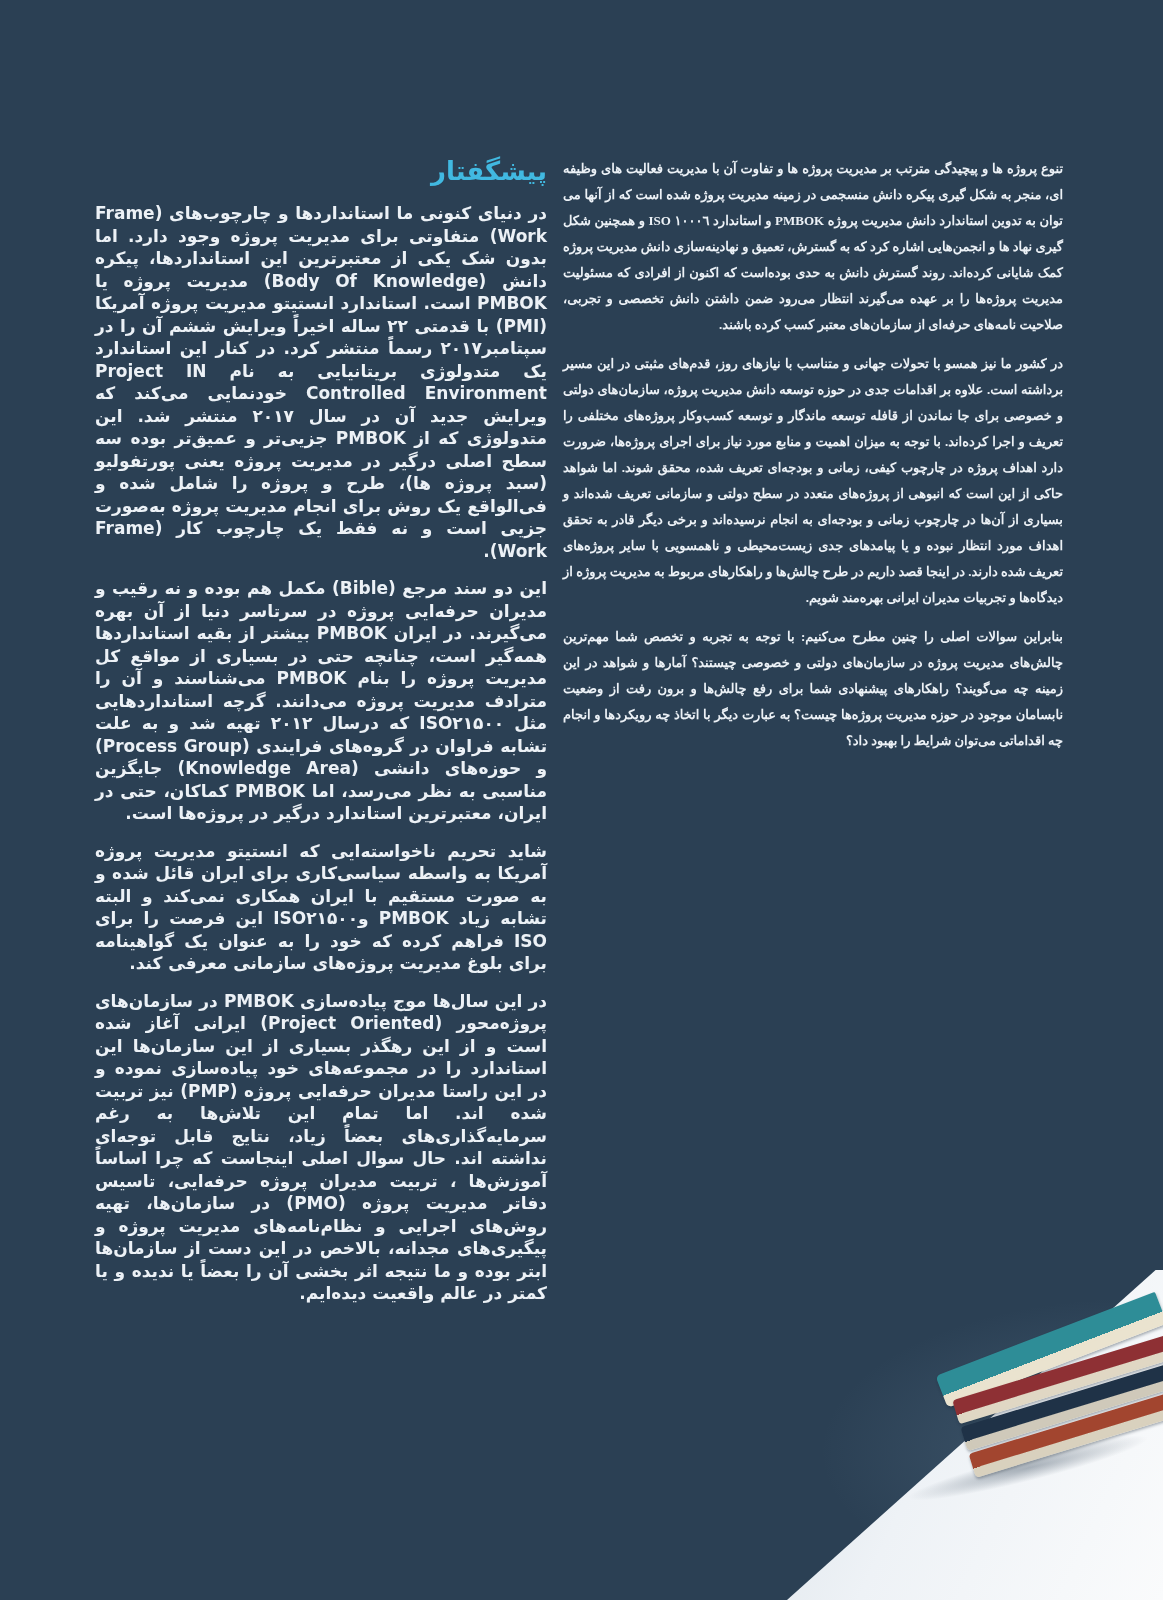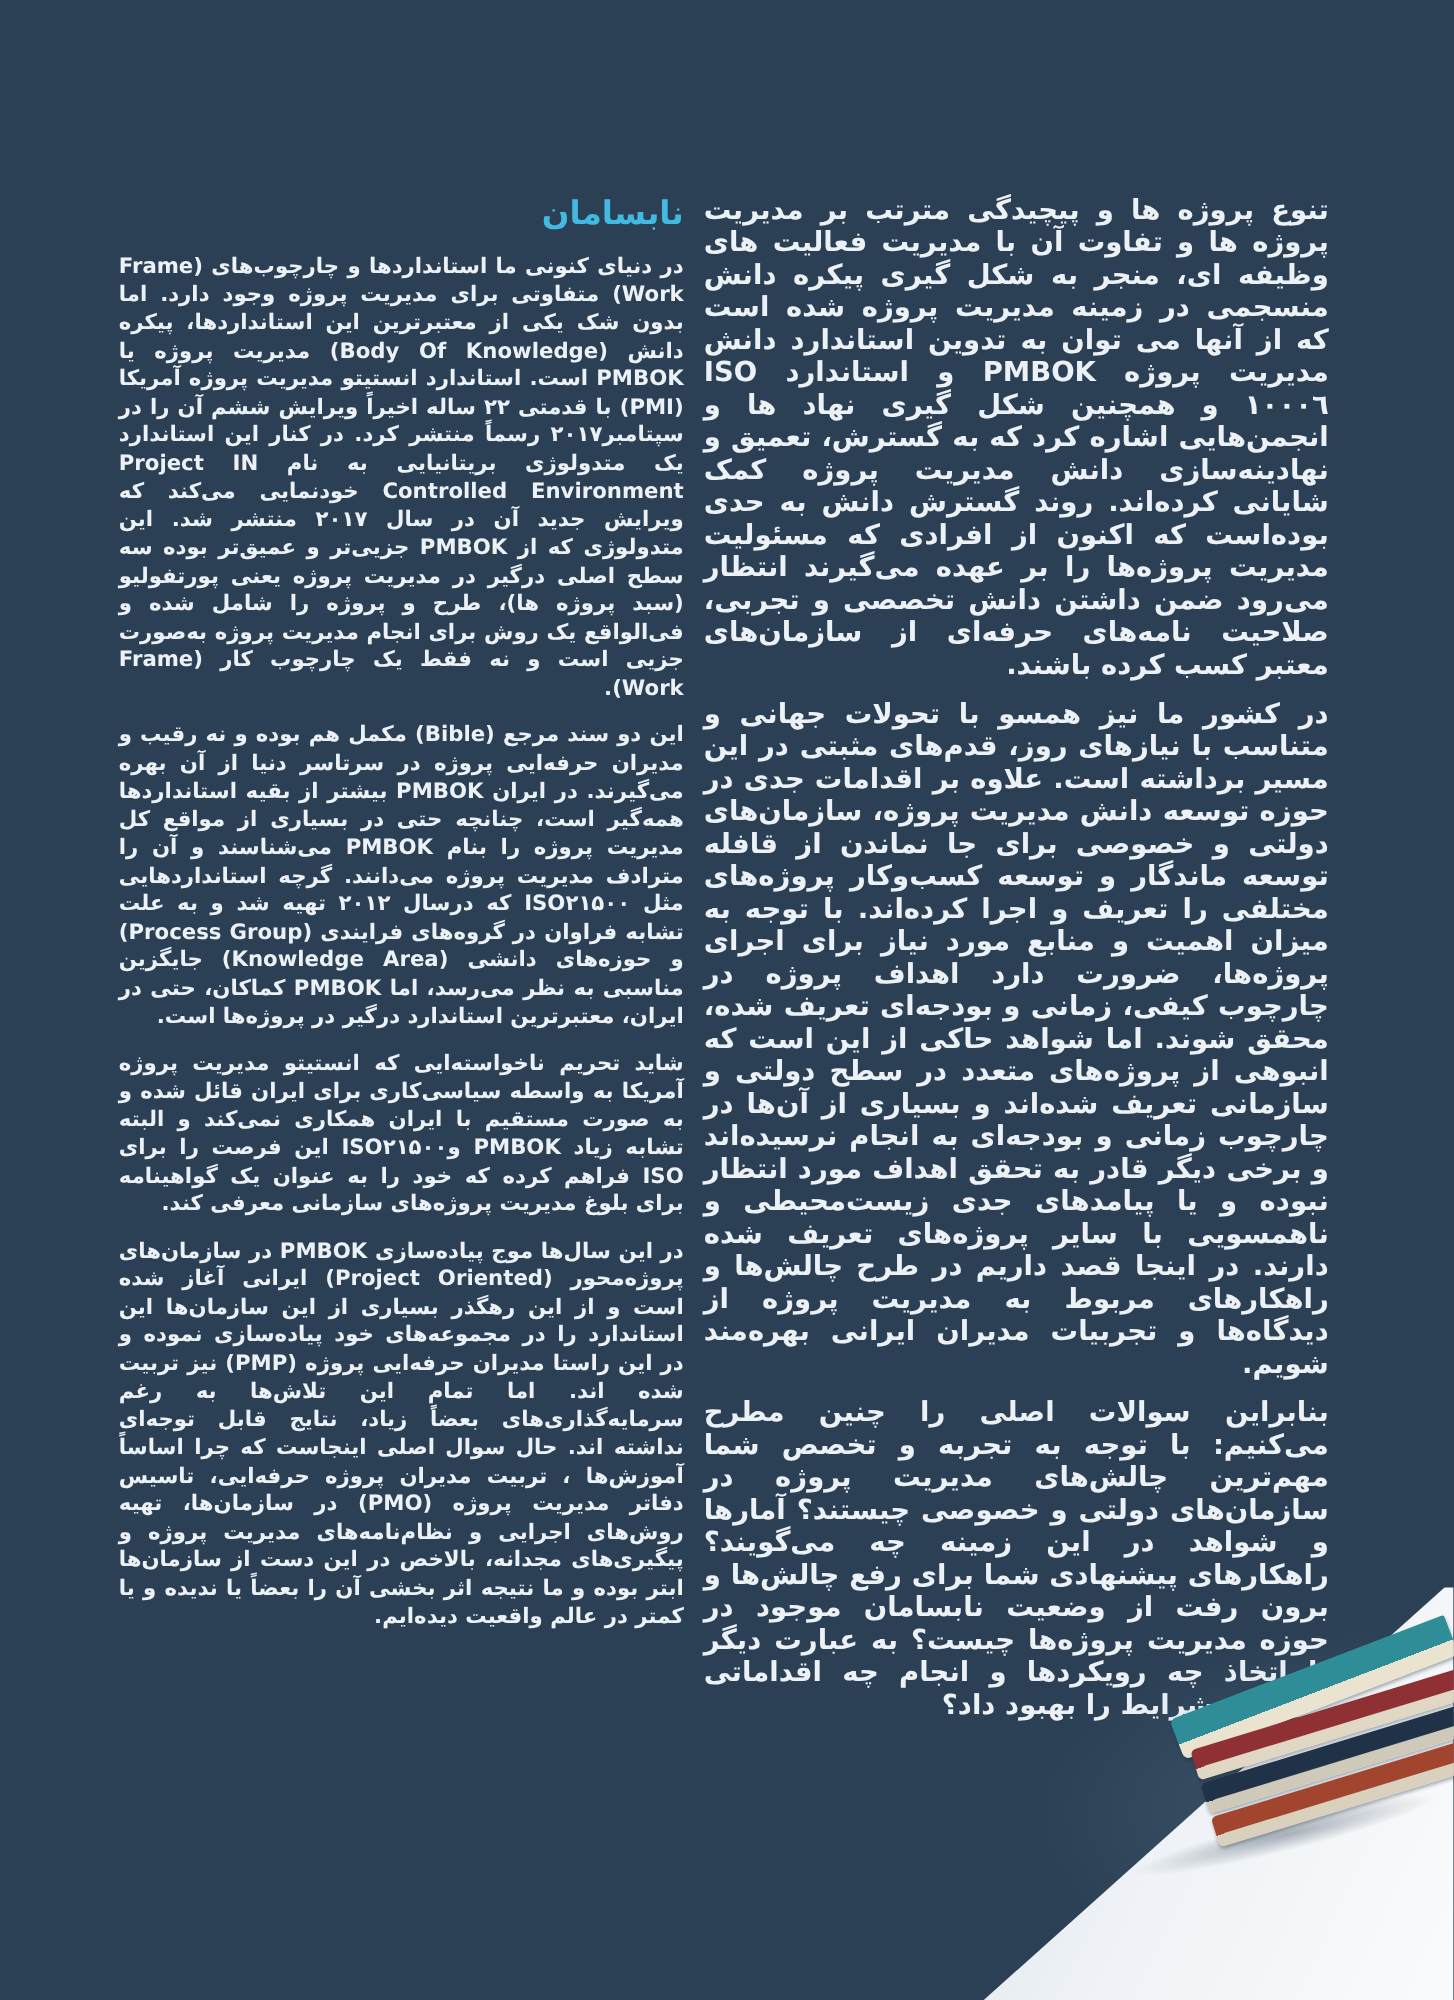--- a/index.html
+++ b/index.html
@@ -26,24 +26,25 @@
     color: #ECF1F6;
   }
   .col p {
     margin: 0;
     padding: 0;
   }
   .col-right {
     top: 156px;
     right: 100px;
     width: 500px;
-    font-size: 22px;
+    font-size: 13px;
     line-height: 26px;
     font-weight: 600;
     letter-spacing: 0;
+    font-family: Liberation Serif, serif;
   }
   .col-right p { margin-bottom: 13px; }
   .col-left {
     top: 156px;
     left: 95px;
     width: 452px;
     font-size: 17px;
     line-height: 22.5px;
     font-weight: 600;
   }
@@ -125,21 +126,21 @@
 
 <div class="page">
 
   <div class="col col-right" style="color: rgb(236, 241, 246);">
     <p>تنوع پروژه ها و پیچیدگی مترتب بر مدیریت پروژه ها و تفاوت آن با مدیریت فعالیت های وظیفه ای، منجر به شکل گیری پیکره دانش منسجمی در زمینه مدیریت پروژه شده است که از آنها می توان به تدوین استاندارد دانش مدیریت پروژه PMBOK و استاندارد ISO ۱۰۰۰٦ و همچنین شکل گیری نهاد ها و انجمن‌هایی اشاره کرد که به گسترش، تعمیق و نهادینه‌سازی دانش مدیریت پروژه کمک شایانی کرده‌اند. روند گسترش دانش به حدی بوده‌است که اکنون از افرادی که مسئولیت مدیریت پروژه‌ها را بر عهده می‌گیرند انتظار می‌رود ضمن داشتن دانش تخصصی و تجربی، صلاحیت نامه‌های حرفه‌ای از سازمان‌های معتبر کسب کرده باشند.</p>
     <p>در کشور ما نیز همسو با تحولات جهانی و متناسب با نیازهای روز، قدم‌های مثبتی در این مسیر برداشته است. علاوه بر اقدامات جدی در حوزه توسعه دانش مدیریت پروژه، سازمان‌های دولتی و خصوصی برای جا نماندن از قافله توسعه ماندگار و توسعه کسب‌وکار پروژه‌های مختلفی را تعریف و اجرا کرده‌اند. با توجه به میزان اهمیت و منابع مورد نیاز برای اجرای پروژه‌ها، ضرورت دارد اهداف پروژه در چارچوب کیفی، زمانی و بودجه‌ای تعریف شده، محقق شوند. اما شواهد حاکی از این است که انبوهی از پروژه‌های متعدد در سطح دولتی و سازمانی تعریف شده‌اند و بسیاری از آن‌ها در چارچوب زمانی و بودجه‌ای به انجام نرسیده‌اند و برخی دیگر قادر به تحقق اهداف مورد انتظار نبوده و یا پیامدهای جدی زیست‌محیطی و ناهمسویی با سایر پروژه‌های تعریف شده دارند. در اینجا قصد داریم در طرح چالش‌ها و راهکارهای مربوط به مدیریت پروژه از دیدگاه‌ها و تجربیات مدیران ایرانی بهره‌مند شویم.</p>
     <p>بنابراین سوالات اصلی را چنین مطرح می‌کنیم: با توجه به تجربه و تخصص شما مهم‌ترین چالش‌های مدیریت پروژه در سازمان‌های دولتی و خصوصی چیستند؟ آمارها و شواهد در این زمینه چه می‌گویند؟ راهکارهای پیشنهادی شما برای رفع چالش‌ها و برون رفت از وضعیت نابسامان موجود در حوزه مدیریت پروژه‌ها چیست؟ به عبارت دیگر با اتخاذ چه رویکردها و انجام چه اقداماتی می‌توان شرایط را بهبود داد؟</p>
   </div>
 
   <div class="col col-left" style="color: rgb(236, 241, 246);">
-    <h1 class="preface-heading" style="color: rgb(65, 185, 225);">نابسامان</h1>
+    <h1 class="preface-heading" style="color: rgb(65, 185, 225);">پیشگفتار</h1>
     <p>در دنیای کنونی ما استانداردها و چارچوب‌های (Frame Work) متفاوتی برای مدیریت پروژه وجود دارد. اما بدون شک یکی از معتبرترین این استانداردها، پیکره دانش (Body Of Knowledge) مدیریت پروژه یا PMBOK است. استاندارد انستیتو مدیریت پروژه آمریکا (PMI) با قدمتی ۲۲ ساله اخیراً ویرایش ششم آن را در سپتامبر۲۰۱۷ رسماً منتشر کرد. در کنار این استاندارد یک متدولوژی بریتانیایی به نام Project IN Controlled Environment خودنمایی می‌کند که ویرایش جدید آن در سال ۲۰۱۷ منتشر شد. این متدولوژی که از PMBOK جزیی‌تر و عمیق‌تر بوده سه سطح اصلی درگیر در مدیریت پروژه یعنی پورتفولیو (سبد پروژه ها)، طرح و پروژه را شامل شده و فی‌الواقع یک روش برای انجام مدیریت پروژه به‌صورت جزیی است و نه فقط یک چارچوب کار (Frame Work).</p>
     <p>این دو سند مرجع (Bible) مکمل هم بوده و نه رقیب و مدیران حرفه‌ایی پروژه در سرتاسر دنیا از آن بهره می‌گیرند. در ایران PMBOK بیشتر از بقیه استانداردها همه‌گیر است، چنانچه حتی در بسیاری از مواقع کل مدیریت پروژه را بنام PMBOK می‌شناسند و آن را مترادف مدیریت پروژه می‌دانند. گرچه استانداردهایی مثل ISO۲۱۵۰۰ که درسال ۲۰۱۲ تهیه شد و به علت تشابه فراوان در گروه‌های فرایندی (Process Group) و حوزه‌های دانشی (Knowledge Area) جایگزین مناسبی به نظر می‌رسد، اما PMBOK کماکان، حتی در ایران، معتبرترین استاندارد درگیر در پروژه‌ها است.</p>
     <p>شاید تحریم ناخواسته‌ایی که انستیتو مدیریت پروژه آمریکا به واسطه سیاسی‌کاری برای ایران قائل شده و به صورت مستقیم با ایران همکاری نمی‌کند و البته تشابه زیاد PMBOK وISO۲۱۵۰۰  این فرصت را برای ISO فراهم کرده که خود را به عنوان یک گواهینامه برای بلوغ مدیریت پروژه‌های سازمانی معرفی کند.</p>
     <p>در این سال‌ها موج پیاده‌سازی PMBOK در سازمان‌های پروژه‌محور (Project Oriented) ایرانی آغاز شده است و از این رهگذر بسیاری از این سازمان‌ها این استاندارد را در مجموعه‌های خود پیاده‌سازی نموده و در این راستا مدیران حرفه‌ایی پروژه (PMP) نیز تربیت شده اند. اما تمام این تلاش‌ها به رغم سرمایه‌گذاری‌های بعضاً زیاد، نتایج قابل توجه‌ای نداشته اند. حال سوال اصلی اینجاست که چرا اساساً آموزش‌ها ، تربیت مدیران پروژه حرفه‌ایی، تاسیس دفاتر مدیریت پروژه (PMO) در سازمان‌ها، تهیه روش‌های اجرایی و نظام‌نامه‌های مدیریت پروژه و پیگیری‌های مجدانه، بالاخص در این دست از سازمان‌ها ابتر بوده و ما نتیجه اثر بخشی آن را بعضاً یا ندیده و یا کمتر در عالم واقعیت دیده‌ایم.</p>
   </div>
 
   <div class="photo">
     <div class="photo-glow"></div>
     <div class="surface" style="background: linear-gradient(115deg, rgb(217, 225, 232) 0%, rgb(238, 242, 246) 45%, rgb(250, 251, 252) 100%);"></div>
     <div class="surface-shade"></div>

